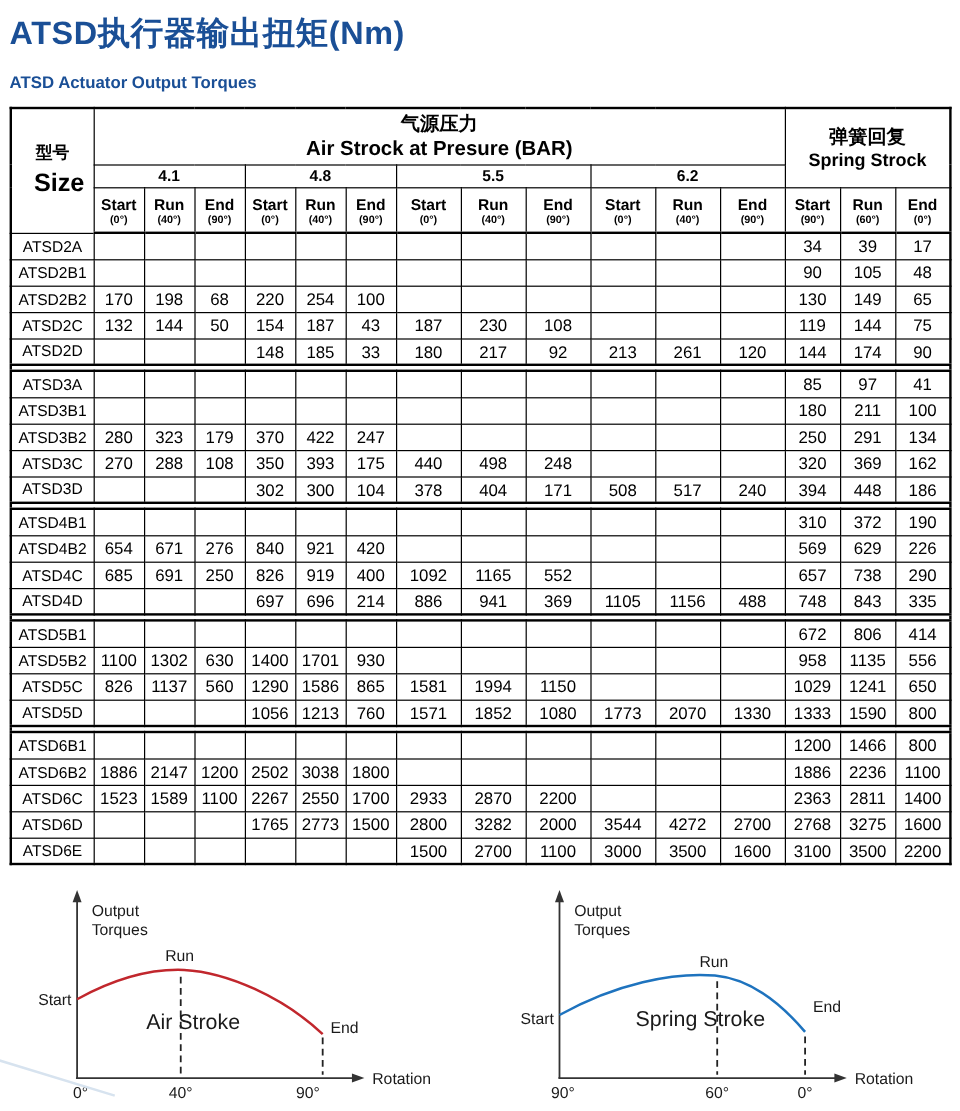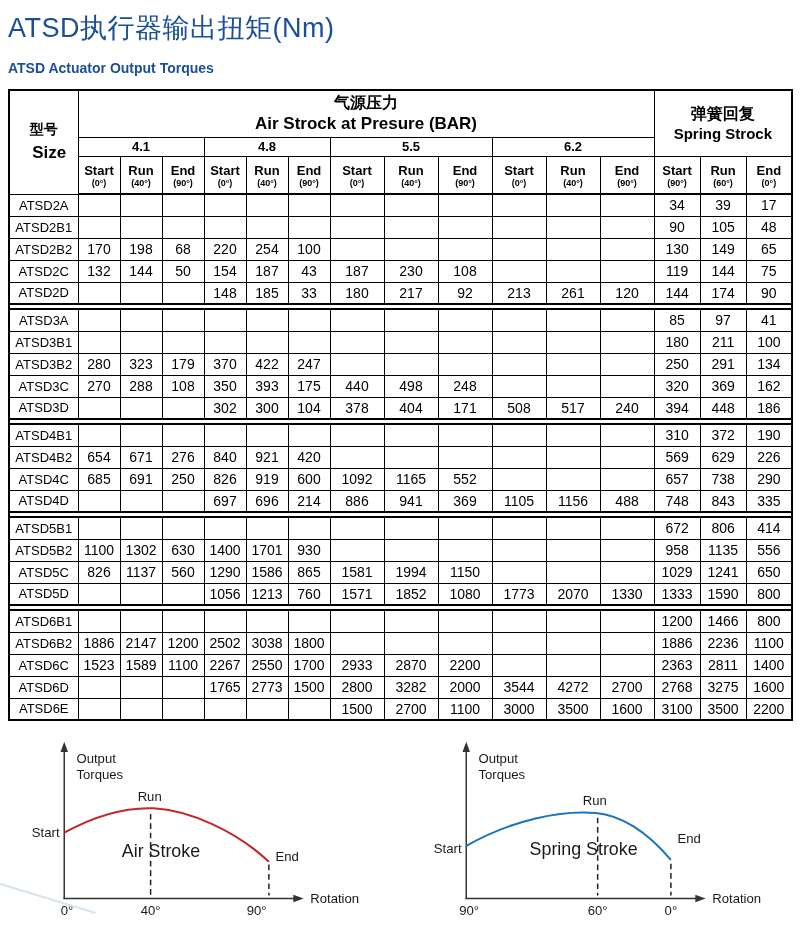--- a/index.html
+++ b/index.html
@@ -10,21 +10,21 @@
     font-family: "Liberation Sans", sans-serif;
     color: #000;
     position: relative;
     overflow: hidden;
   }
   .content { padding: 6px 8px 0 8px; }
 
   .page-title {
     color: #1a4f96;
     font-size: 27px;
-    font-weight: normal;
+    font-weight: bold;
     margin: 4px 0 0 0;
     letter-spacing: 0.5px;
   }
   .page-subtitle {
     color: #1a4f96;
     font-size: 14px;
     font-weight: bold;
     margin: 14px 0 0 0;
   }
 
@@ -39,21 +39,21 @@
     border: 1px solid #000;
     text-align: center;
     vertical-align: middle;
     padding: 0;
     overflow: hidden;
     white-space: nowrap;
   }
   
   th.size-head { font-weight: normal; }
   .size-zh { display:block; font-size: 14px; font-weight: bold; }
-  .size-en { display:block; font-size: 17px; font-weight: bold; margin-top: 4px; padding-left: 11px; }
+  .size-en { display:block; font-size: 21px; font-weight: bold; margin-top: 4px; padding-left: 11px; }
   th.air-head { height: 47px; }
   .hd-zh { display:block; font-size: 16px; font-weight: bold; }
   .hd-en { display:block; font-size: 17px; font-weight: bold; }
   th.spring-head .hd-zh { font-size: 16px; }
   th.spring-head .hd-en { font-size: 15px; }
   tr.pressure-row th { height: 19px; font-size: 13px; font-weight: bold; }
   tr.subcol-row th { height: 38px; border-bottom: 2px solid #000; }
   .sc-label { display:block; font-size: 13px; font-weight: bold; line-height: 14px; margin-top: 3px;}
   .sc-deg   { display:block; font-size: 9px;  font-weight: bold; line-height: 10px; }
 
@@ -421,21 +421,21 @@
           <td>629</td>
           <td>226</td>
         </tr>
         <tr>
           <td class="model">ATSD4C</td>
           <td>685</td>
           <td>691</td>
           <td>250</td>
           <td>826</td>
           <td>919</td>
-          <td>600</td>
+          <td>400</td>
           <td>1092</td>
           <td>1165</td>
           <td>552</td>
           <td></td>
           <td></td>
           <td></td>
           <td>657</td>
           <td>738</td>
           <td>290</td>
         </tr>

